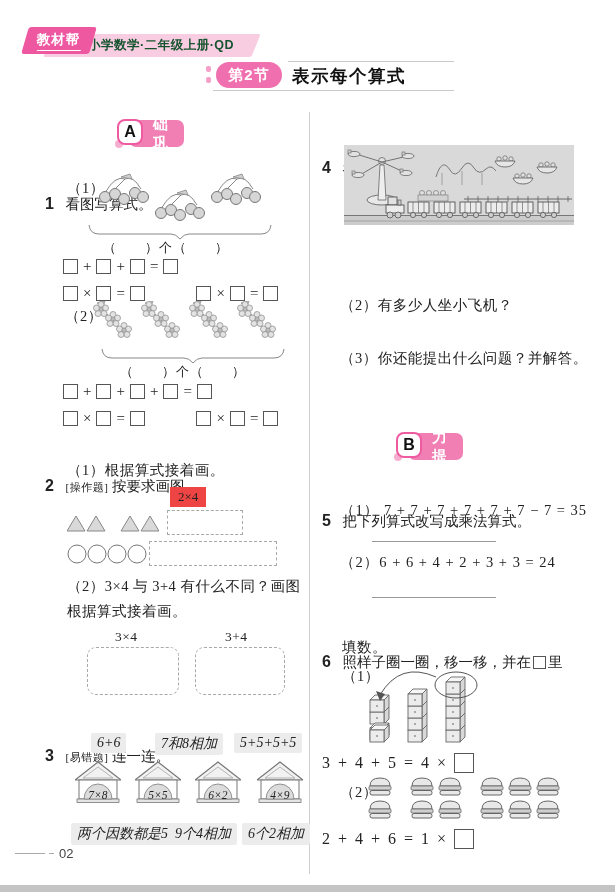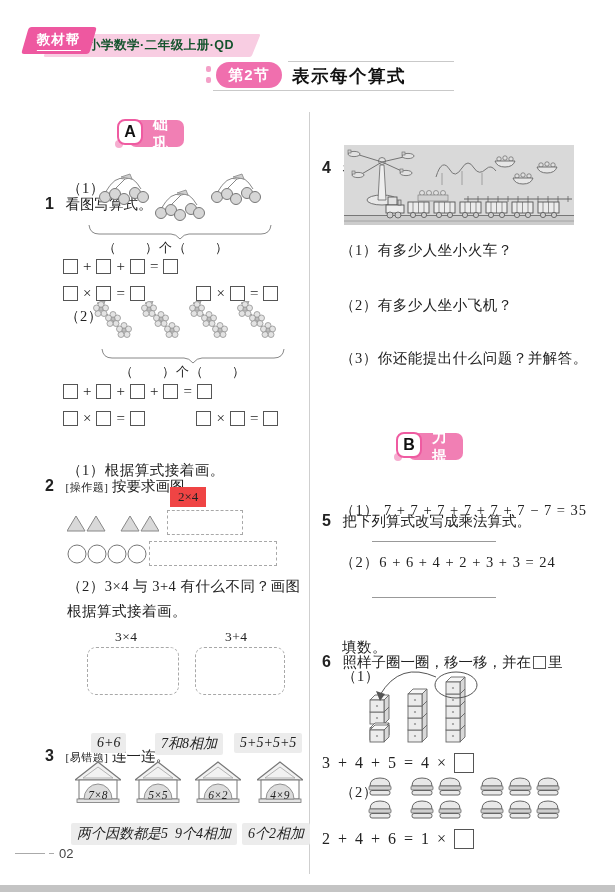--- a/index.html
+++ b/index.html
@@ -366,21 +366,20 @@
       <circle cx="46" cy="70" r="3" fill="#cfcfcf" stroke="#555" stroke-width=".8"></circle>
       <circle cx="54" cy="70" r="3" fill="#cfcfcf" stroke="#555" stroke-width=".8"></circle>
       <use href="#traincar" x="64" y="57"></use>
       <use href="#traincar" x="90" y="57"></use>
       <use href="#traincar" x="116" y="57"></use>
       <use href="#traincar" x="142" y="57"></use>
       <use href="#traincar" x="168" y="57"></use>
       <use href="#traincar" x="194" y="57"></use>
     </svg>
 
-    <div class="sub" style="left:18px; top:126px;">（1）有多少人坐小火车？</div>
     <div class="sub" style="left:18px; top:181px;">（2）有多少人坐小飞机？</div>
     <div class="sub" style="left:18px; top:234px;">（3）你还能提出什么问题？并解答。</div>
 
     <div class="sec-badge" style="left:74px; top:318px;">
       <span class="sec-dot"></span>
       <span class="sec-pill">能力提升</span>
       <span class="sec-letter">B</span>
     </div>
 
     <div class="qline" style="left:0; top:357px;">

